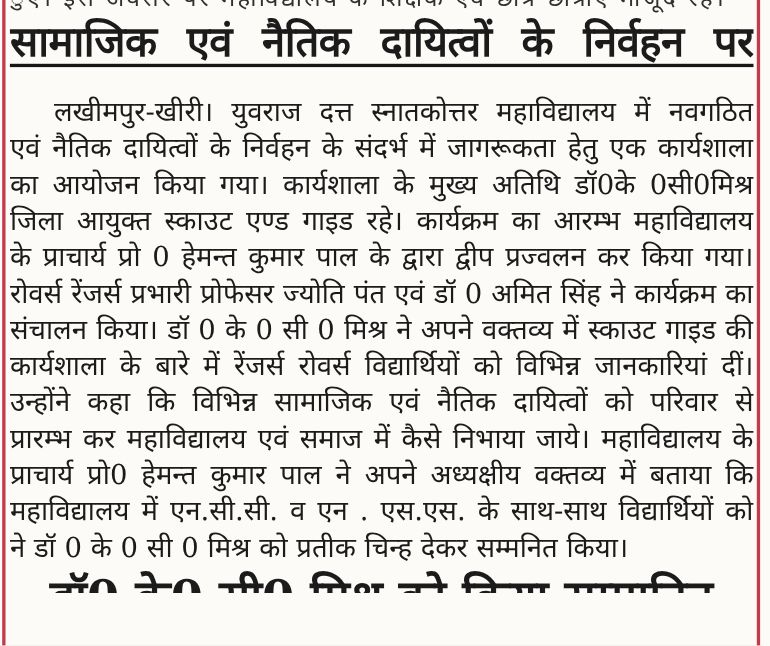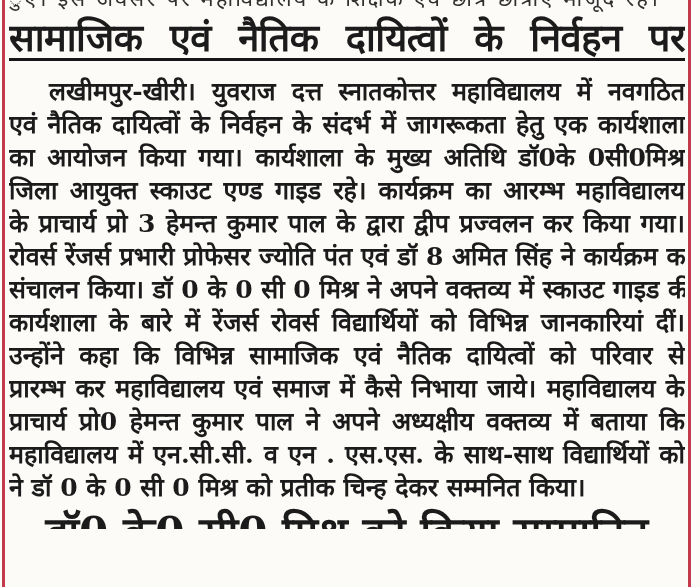--- a/index.html
+++ b/index.html
@@ -47,22 +47,21 @@
     line-height: 46px;
     height: 46px;
     overflow: hidden;
     letter-spacing: -0.5px;
     text-align: justify;
     text-align-last: justify;
     padding-bottom: 2px;
     border-bottom: 3px solid #161616;
   }
   .body {
-    margin-top: 14px;
-    font-weight: bold;
+    margin-top: 24px;
   }
   .line {
     font-size: 25px;
     line-height: 33px;
     height: 33px;
     overflow: hidden;
     text-align: justify;
     text-align-last: justify;
     white-space: nowrap;
   }
@@ -94,22 +93,22 @@
       <span>ुए। इस अवसर पर महाविद्यालय के शिक्षक एवं छात्र छात्राएं मौजूद रहे।</span>
     </div>
 
     <h1 class="headline">सामाजिक एवं नैतिक दायित्वों के निर्वहन पर कार्यशाला</h1>
 
     <div class="body">
         <div class="line first">लखीमपुर-खीरी। युवराज दत्त स्नातकोत्तर महाविद्यालय में नवगठित</div>
         <div class="line">एवं नैतिक दायित्वों के निर्वहन के संदर्भ में जागरूकता हेतु एक कार्यशाला</div>
         <div class="line">का आयोजन किया गया। कार्यशाला के मुख्य अतिथि डॉ0के 0सी0मिश्र</div>
         <div class="line">जिला आयुक्त स्काउट एण्ड गाइड रहे। कार्यक्रम का आरम्भ महाविद्यालय</div>
-        <div class="line">के प्राचार्य प्रो 3 हेमन्त कुमार पाल के द्वारा द्वीप प्रज्वलन कर किया गया।</div>
-        <div class="line">रोवर्स रेंजर्स प्रभारी प्रोफेसर ज्योति पंत एवं डॉ 8 अमित सिंह ने कार्यक्रम का</div>
+        <div class="line">के प्राचार्य प्रो 0 हेमन्त कुमार पाल के द्वारा द्वीप प्रज्वलन कर किया गया।</div>
+        <div class="line">रोवर्स रेंजर्स प्रभारी प्रोफेसर ज्योति पंत एवं डॉ 0 अमित सिंह ने कार्यक्रम का</div>
         <div class="line">संचालन किया। डॉ 0 के 0 सी 0 मिश्र ने अपने वक्तव्य में स्काउट गाइड की</div>
         <div class="line">कार्यशाला के बारे में रेंजर्स रोवर्स विद्यार्थियों को विभिन्न जानकारियां दीं।</div>
         <div class="line">उन्होंने कहा कि विभिन्न सामाजिक एवं नैतिक दायित्वों को परिवार से</div>
         <div class="line">प्रारम्भ कर महाविद्यालय एवं समाज में कैसे निभाया जाये। महाविद्यालय के</div>
         <div class="line">प्राचार्य प्रो0 हेमन्त कुमार पाल ने अपने अध्यक्षीय वक्तव्य में बताया कि</div>
         <div class="line">महाविद्यालय में एन.सी.सी. व एन . एस.एस. के साथ-साथ विद्यार्थियों को</div>
         <div class="line last">ने डॉ 0 के 0 सी 0 मिश्र को प्रतीक चिन्ह देकर सम्मनित किया।</div>
       </div>
 
     <div class="bottom-frag">

